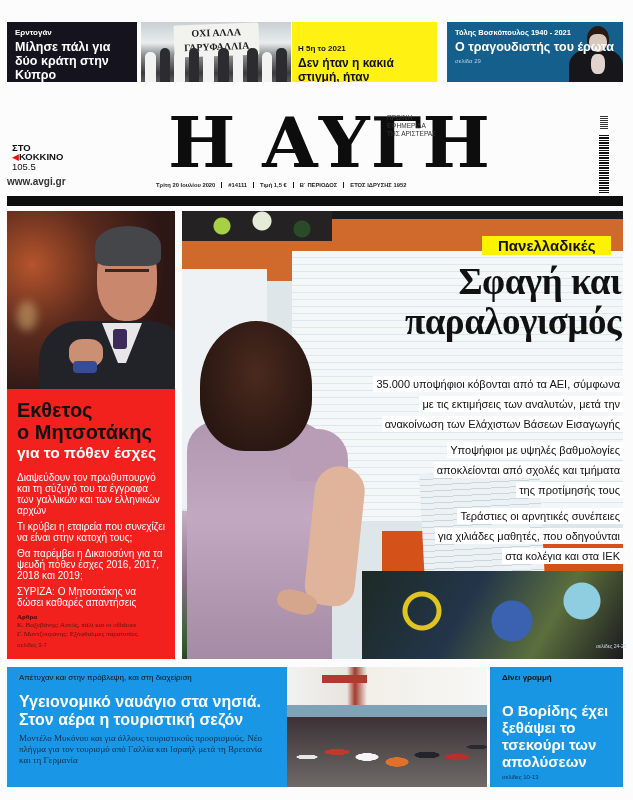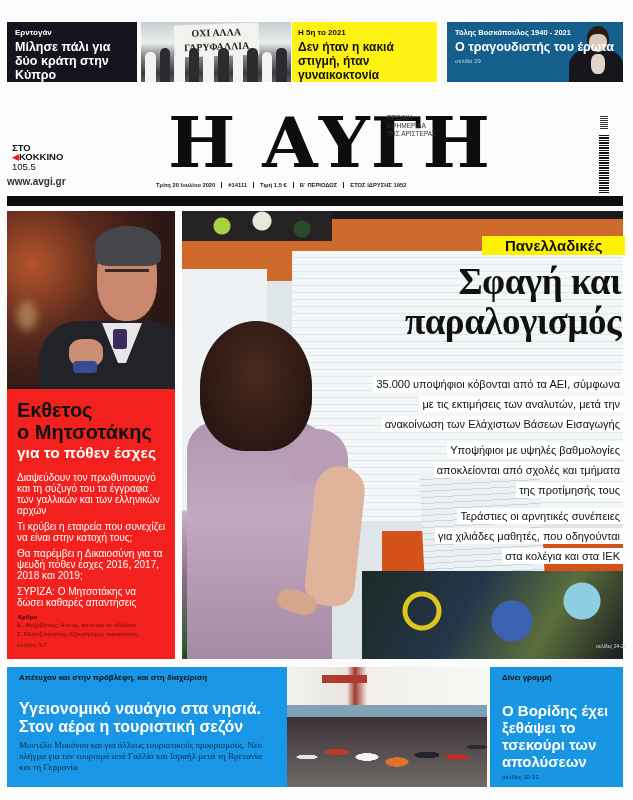--- a/index.html
+++ b/index.html
@@ -10,21 +10,21 @@
   .teaser { position: absolute; top: 22px; height: 60px; overflow: hidden; }
   .t1 { left: 7px; width: 130px; background: #14131e; color: #fff; padding: 6px 8px; }
   .t1 .kicker { font-size: 8px; font-weight: bold; margin-bottom: 3px; }
   .t1 .title { font-size: 12.5px; font-weight: bold; line-height: 14px; }
   .t1 .page { font-size: 6px; color: #aaa; margin-top: 5px; }
   .t2 { left: 141px; width: 150px; background: linear-gradient(180deg,#c9cfd2 0%,#e8ecec 35%,#8d8f90 55%,#3b3b3e 85%,#595a5c 100%); }
   .t2 .banner { position: absolute; left: 33px; top: 2px; width: 85px; height: 32px; background: #f2f2ef; border-radius: 2px; font: bold 10px "Liberation Serif", serif; color: #222; text-align: center; line-height: 14px; padding-top: 2px; transform: rotate(-2deg); }
   .t2 .people { position: absolute; left: 0; right: 0; bottom: 0; height: 34px; display: flex; gap: 4px; padding: 0 4px; }
   .t2 .people span { flex: 1; background: #f2f2f0; border-radius: 5px 5px 0 0; margin-top: 4px; }
   .t2 .people span:nth-child(2n) { background: #2c2b30; margin-top: 0; }
-  .t3 { left: 292px; width: 145px; background: #fff212; padding: 6px 6px; }
+  .t3 { left: 292px; width: 145px; background: #fff212; padding: 22px 6px; }
   .t3 .kicker { font-size: 8px; font-weight: bold; margin-bottom: 3px; }
   .t3 .title { font-size: 12px; font-weight: bold; line-height: 14px; }
   .t3 .page { font-size: 6px; color: #444; margin-top: 4px; }
   .t4 { left: 447px; width: 176px; background: #155f8d; color: #fff; padding: 6px 8px; }
   .t4 .kicker { font-size: 7.5px; font-weight: bold; margin-bottom: 3px; position: relative; z-index: 2; }
   .t4 .title { font-size: 12.5px; font-weight: bold; line-height: 14px; position: relative; z-index: 2; }
   .t4 .page { font-size: 6px; color: #b8cfe0; margin-top: 4px; position: relative; z-index: 2; }
   .t4 .singer { position: absolute; right: 0; top: 0; width: 60px; height: 70px; }
   .t4 .singer .head { position: absolute; left: 24px; top: 4px; width: 22px; height: 26px; background: #2a1a12; border-radius: 50% 50% 45% 45%; }
   .t4 .singer .face { position: absolute; left: 26px; top: 12px; width: 18px; height: 18px; background: #d9c9bd; border-radius: 40% 40% 50% 50%; }
@@ -78,31 +78,31 @@
       radial-gradient(circle at 150px 50px,#3a62b0 0 20px,transparent 21px),
       radial-gradient(circle at 220px 30px,#8fcde0 0 18px,transparent 19px),
       linear-gradient(120deg,#1d2a25 0%,#23354a 40%,#5b6f3d 70%,#1b1b1f 100%); }
   .mp-graf-left { position: absolute; left: 0; top: 300px; width: 60px; height: 148px; background: linear-gradient(160deg,#c7b3c4 0%,#8b6f86 40%,#315b2f 80%,#1d1d1d 100%); }
   .mp-woman-hair { position: absolute; left: 18px; top: 110px; width: 112px; height: 130px; background: radial-gradient(ellipse at 50% 40%,#4a2a1e 0%,#2f1a14 60%,#1f120e 100%); border-radius: 50% 50% 40% 40%; }
   .mp-woman-body { position: absolute; left: 5px; top: 210px; width: 145px; height: 240px; background: linear-gradient(180deg,#b096ae 0%,#c3a8c1 40%,#a48aa4 100%); border-radius: 30px 40px 0 0; }
   .mp-woman-arm { position: absolute; left: 128px; top: 255px; width: 50px; height: 140px; background: #dfb49b; border-radius: 25px 25px 20px 20px; transform: rotate(6deg); }
   .mp-woman-hand { position: absolute; left: 95px; top: 380px; width: 40px; height: 22px; background: #d6a68c; border-radius: 40%; transform: rotate(15deg); }
   .mp-woman-sleeve { position: absolute; left: 108px; top: 218px; width: 58px; height: 52px; background: #b99db7; border-radius: 20px 30px 6px 6px; }
 
-  .kicker-yellow { position: absolute; left: 482px; top: 236px; background: #fff200; padding: 1px 23px; font-size: 15px; font-weight: bold; color: #111; }
+  .kicker-yellow { position: absolute; left: 482px; top: 236px; background: #fff200; padding: 1px 16px; font-size: 15px; font-weight: bold; color: #111; }
   .main-h1 { position: absolute; right: 12px; top: 262px; text-align: right; font-size: 37px; font-weight: bold; line-height: 40px; color: #111; letter-spacing: -0.5px; font-family: Liberation Serif, serif; }
   .deck { position: absolute; right: 10px; top: 375px; text-align: right; }
   .deck .line { display: inline-block; background: #fff; font-size: 11px; line-height: 14px; padding: 1px 3px; margin-bottom: 3px; color: #111; white-space: nowrap; }
   .deck .group { margin-bottom: 6px; }
   .deck .group div { line-height: 15px; }
   .deck-page { position: absolute; left: 596px; top: 643px; font-size: 5px; color: #cde; }
 
   
   .bottom-left { position: absolute; left: 7px; top: 667px; width: 280px; height: 120px; background: #1997e6; padding: 6px 12px; }
-  .bottom-left .kicker { font-size: 8px; font-weight: bold; color: #111; margin-bottom: 18px; }
+  .bottom-left .kicker { font-size: 8px; font-weight: normal; color: #111; margin-bottom: 11px; }
   .bottom-left .title { font-size: 16px; font-weight: bold; line-height: 18px; color: #fff; margin-bottom: 4px; }
   .bottom-left .body { font: 9px "Liberation Serif", serif; line-height: 11px; color: #0b2d48; }
   .bottom-photo { position: absolute; left: 287px; top: 667px; width: 200px; height: 120px; overflow: hidden; background: #8ca8b6; }
   .bp-bldg { position: absolute; left: 0; top: 0; width: 200px; height: 40px; background: linear-gradient(90deg,#f2f2f0 0%,#e8e5e0 30%,#a23b30 34%,#f2efe9 40%,#f7f7f5 100%); }
   .bp-roof { position: absolute; left: 35px; top: 8px; width: 45px; height: 8px; background: #b03a2e; }
   .bp-sea { position: absolute; left: 0; top: 38px; width: 200px; height: 28px; background: #7fa2b6; }
   .bp-crowd { position: absolute; left: 0; top: 50px; width: 200px; height: 70px; background:
       radial-gradient(ellipse at 20px 40px,#e8e6e8 0 10px,transparent 11px),
       radial-gradient(ellipse at 50px 35px,#c0392b 0 12px,transparent 13px),
       radial-gradient(ellipse at 80px 40px,#f4f4f6 0 11px,transparent 12px),

